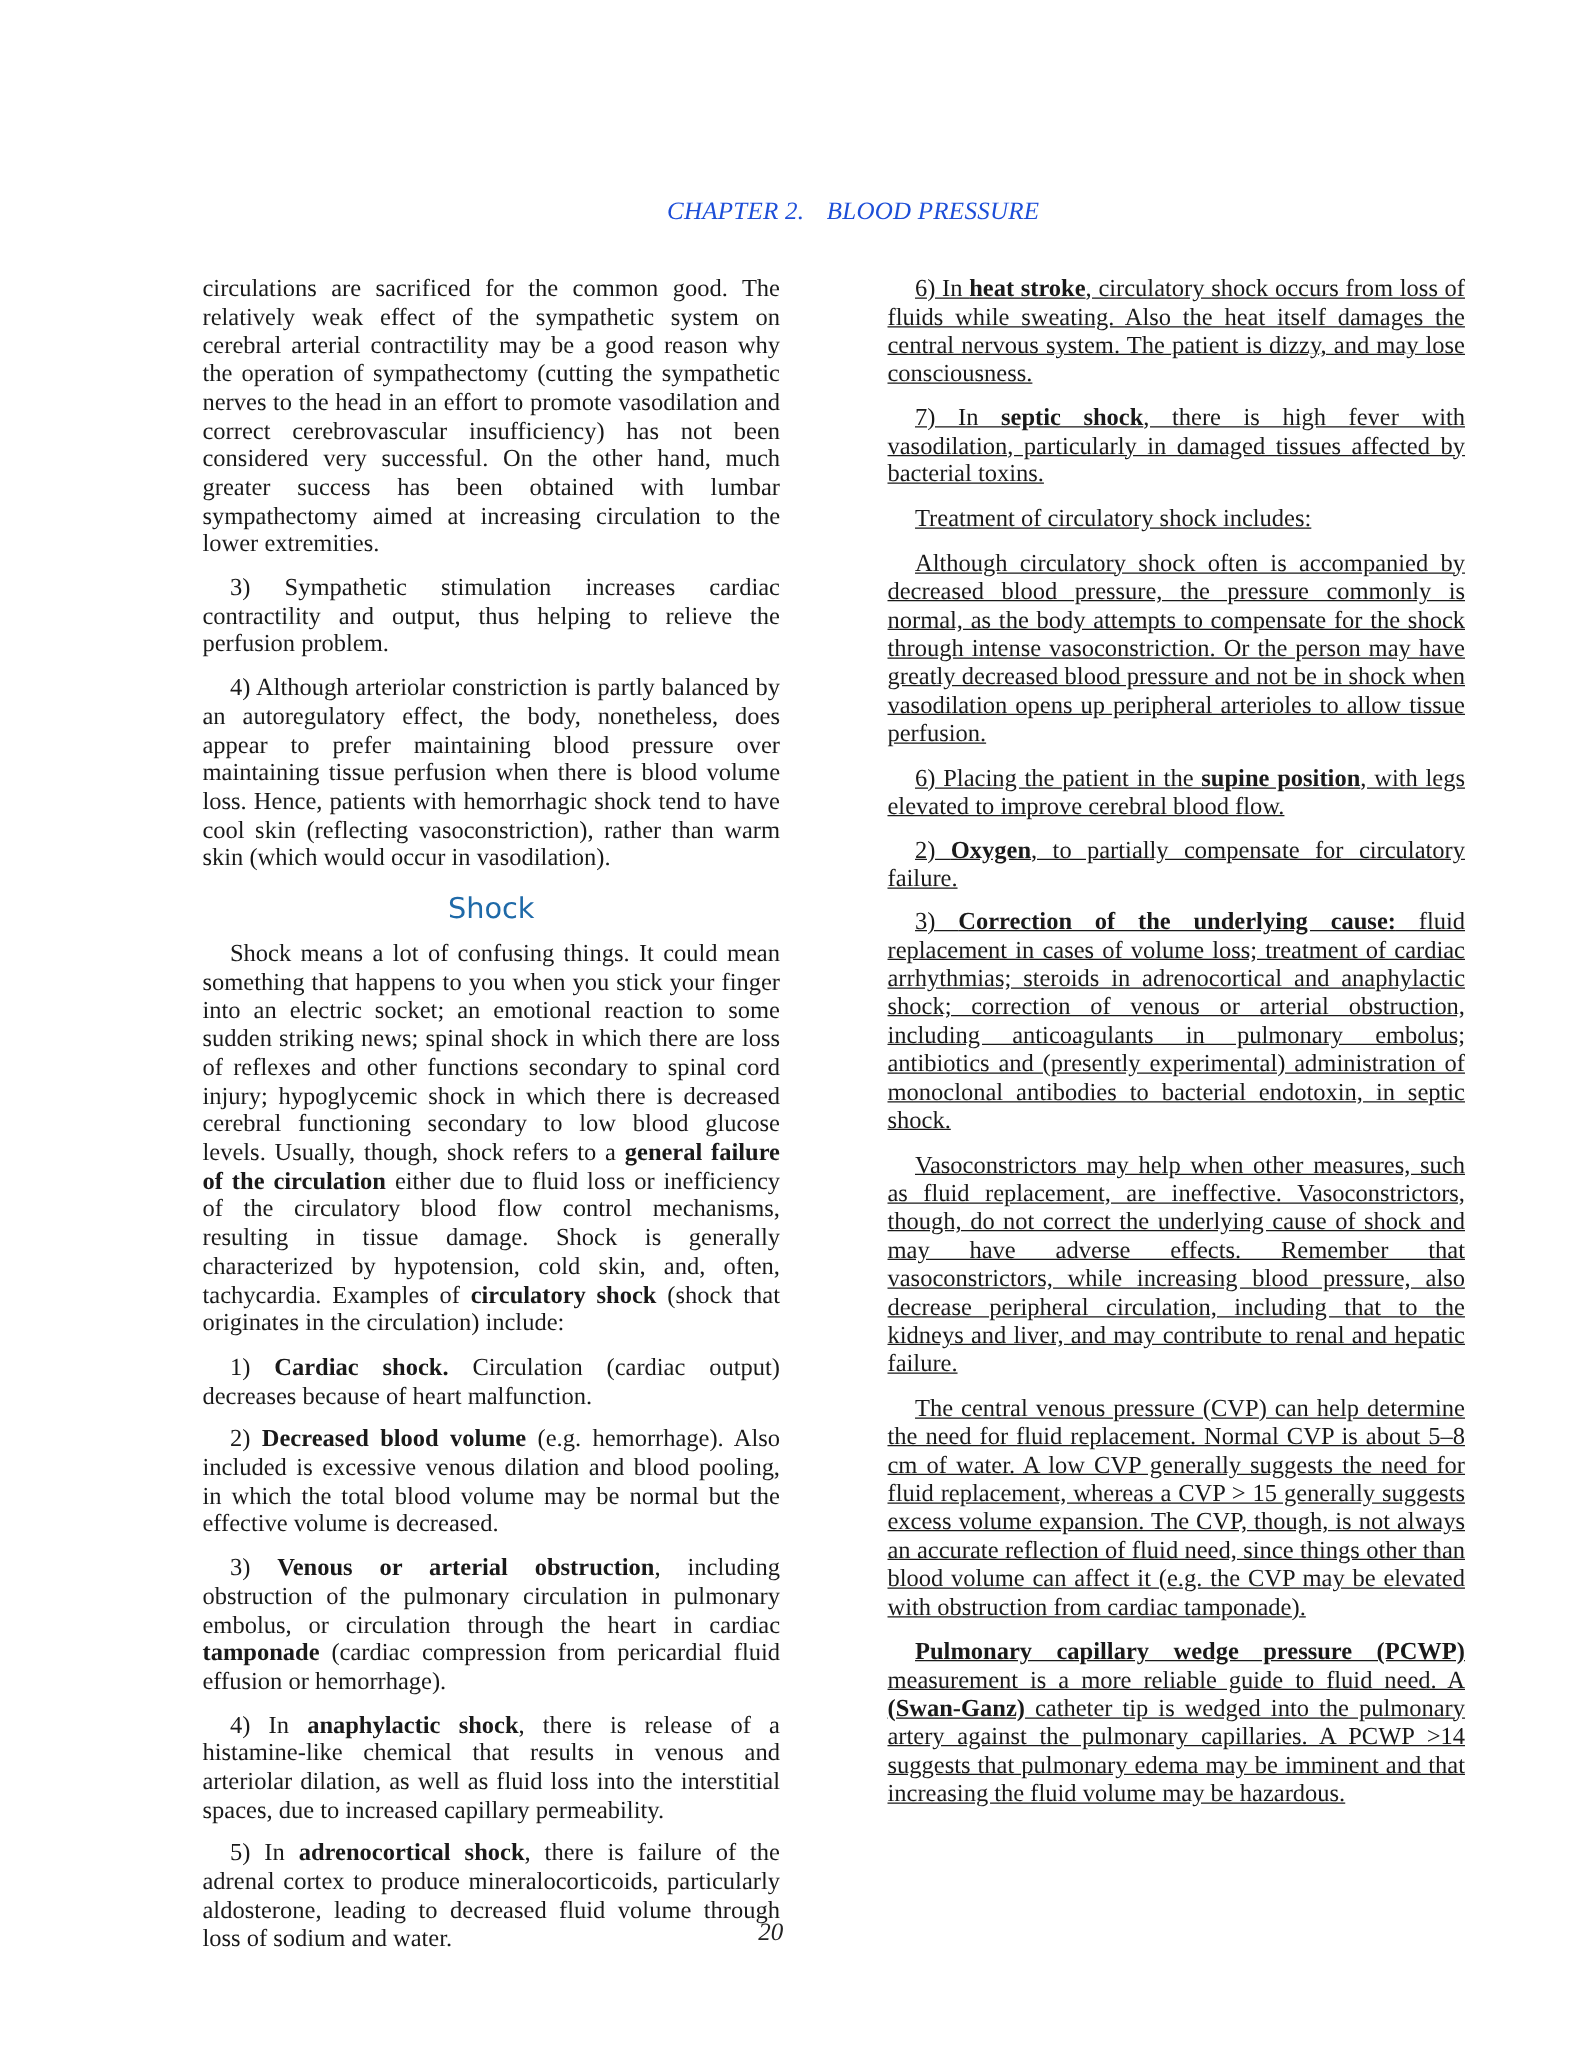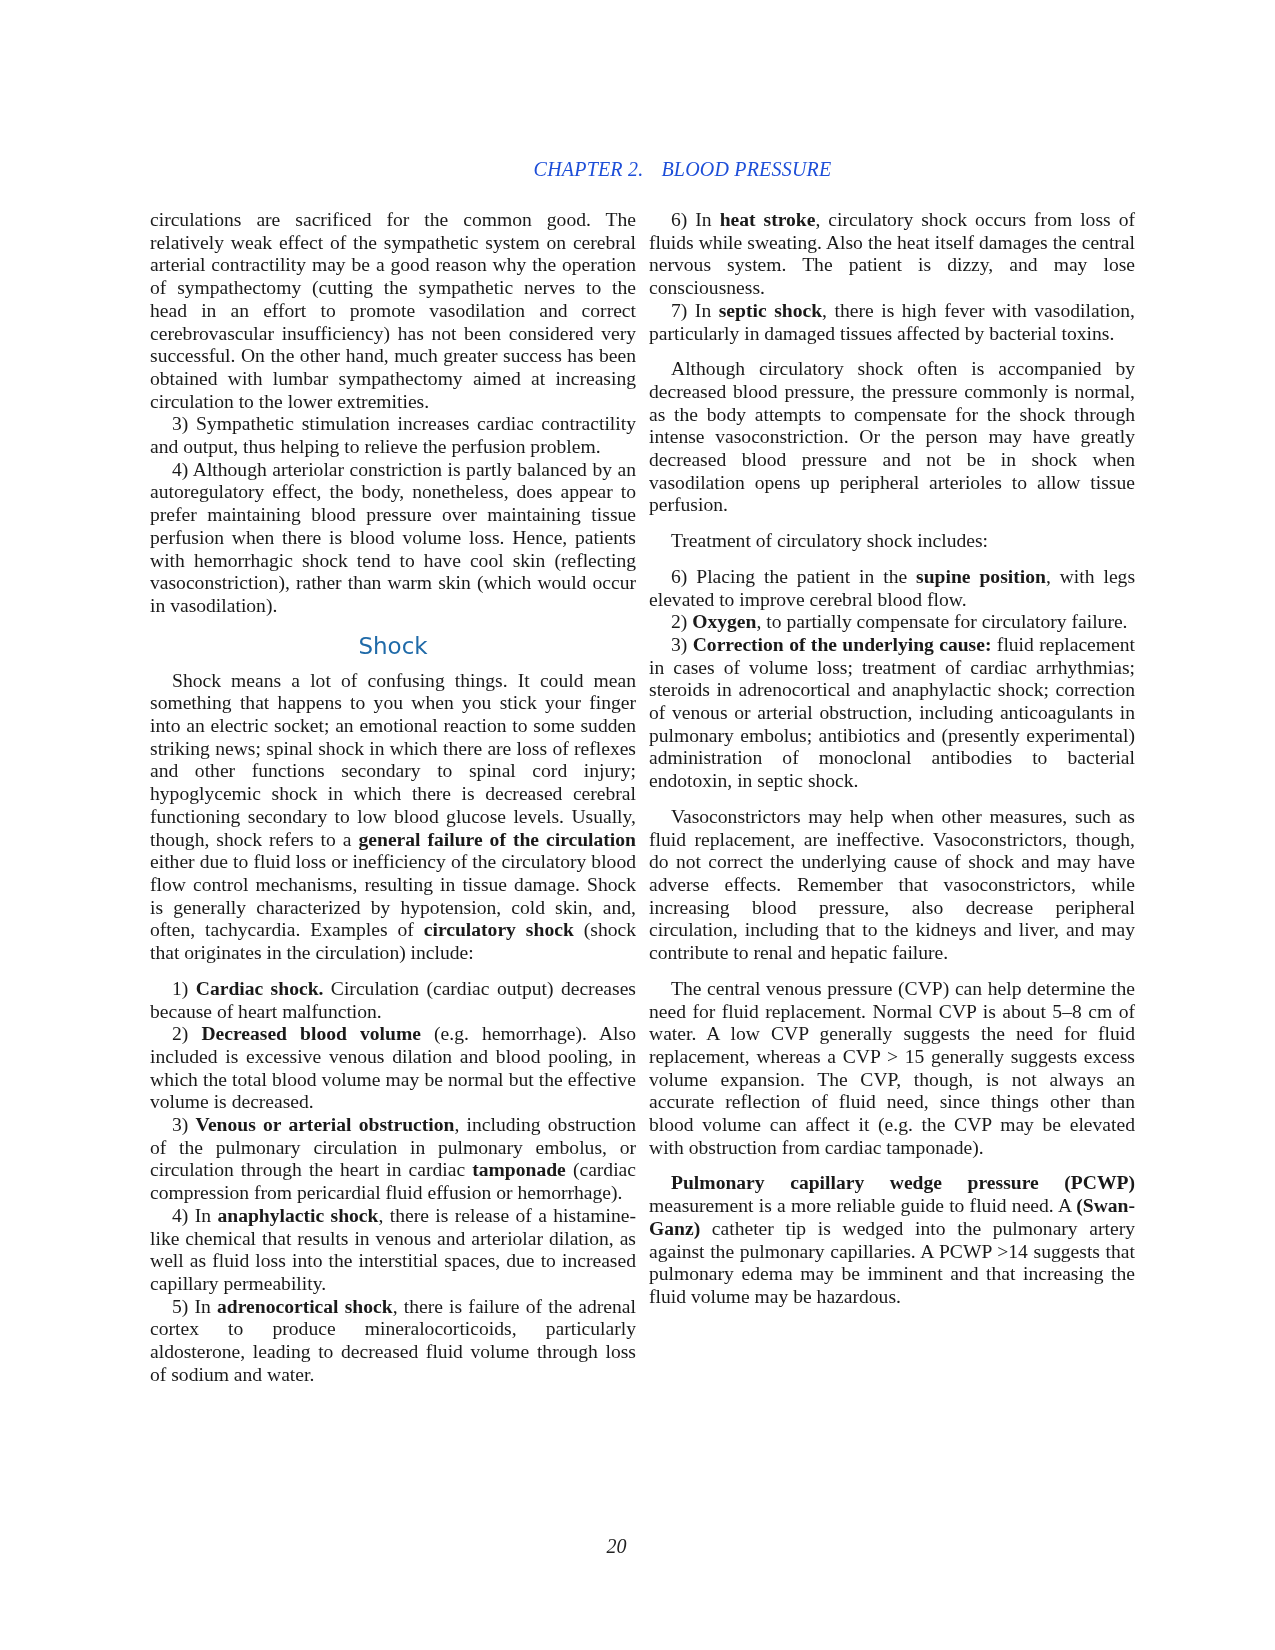--- a/index.html
+++ b/index.html
@@ -6,22 +6,22 @@
   body { width: 1275px; height: 1650px; position: relative; overflow: hidden;
          font-family: "DejaVu Serif", "Liberation Serif", serif; color: #1a1a1a; }
   .header { position: absolute; top: 158px; left: 16px; width: 1275px; text-align: center;
             font-family: "Liberation Serif", serif; font-style: italic; font-size: 20px;
             letter-spacing: 0.2px; color: #1d4ed8; padding-left: 29px; }
   .header .sep { display: inline-block; width: 18px; }
   .col { position: absolute; top: 209px; width: 486px;
          font-family: "Liberation Serif", serif; font-size: 19.6px; line-height: 22.7px;
          text-align: justify; hyphens: manual; }
   .col.left { left: 150px; }
-  .col.right { left: 649px; }
-  .col p { margin: 0; text-indent: 22px; }
+  .col.right { left: 698px; text-decoration: underline; }
+  .col p { margin: 12px; text-indent: 22px; }
   .col p.gap { margin-top: 13px; }
   .col b { font-weight: bold; }
   .section-heading { text-align: center; font-family: "DejaVu Sans", sans-serif;
                      font-weight: normal; font-size: 23px; color: #1f6aa8;
                      margin: 14px 0 10px 0; line-height: 28px; text-indent: 0; }
   .page-number { position: absolute; top: 1535px; left: 0; width: 1233px; text-align: center;
                  font-family: "Liberation Serif", serif; font-style: italic; font-size: 20px; color: #222; }
 </style>
 </head>
 <body>
@@ -43,22 +43,22 @@
   <p><span>2) </span><b>Decreased blood volume</b><span> (e.g. hemorrhage). Also included is excessive venous dilation and blood pooling, in which the total blood volume may be normal but the effective volume is decreased.</span></p>
   <p><span>3) </span><b>Venous or arterial obstruction</b><span>, including obstruction of the pulmonary circulation in pulmonary embolus, or circulation through the heart in cardiac </span><b>tamponade</b><span> (cardiac compression from pericardial fluid effusion or hemorrhage).</span></p>
   <p><span>4) In </span><b>anaphylactic shock</b><span>, there is release of a histamine-like chemical that results in venous and arteriolar dilation, as well as fluid loss into the interstitial spaces, due to increased capillary permeability.</span></p>
   <p><span>5) In </span><b>adrenocortical shock</b><span>, there is failure of the adrenal cortex to produce mineralocorticoids, particularly aldosterone, leading to decreased fluid volume through loss of sodium and water.</span></p>
 </div>
 
 <div class="col right">
   <p><span>6) In </span><b>heat stroke</b><span>, circulatory shock occurs from loss of fluids while sweating. Also the heat itself damages the central nervous system. The patient is dizzy, and may lose consciousness.</span></p>
   <p><span>7) In </span><b>septic shock</b><span>, there is high fever with vasodilation, particularly in damaged tissues affected by bacterial toxins.</span></p>
 
+  <p class="gap">Treatment of circulatory shock includes:</p>
   <p class="gap">Although circulatory shock often is accompanied by decreased blood pressure, the pressure commonly is normal, as the body attempts to compensate for the shock through intense vasoconstriction. Or the person may have greatly decreased blood pressure and not be in shock when vasodilation opens up peripheral arterioles to allow tissue perfusion.</p>
-  <p class="gap">Treatment of circulatory shock includes:</p>
 
   <p class="gap"><span>6) Placing the patient in the </span><b>supine position</b><span>, with legs elevated to improve cerebral blood flow.</span></p>
   <p><span>2) </span><b>Oxygen</b><span>, to partially compensate for circulatory failure.</span></p>
   <p><span>3) </span><b>Correction of the underlying cause:</b><span> fluid replacement in cases of volume loss; treatment of cardiac arrhythmias; steroids in adrenocortical and anaphylactic shock; correction of venous or arterial obstruction, including anticoagulants in pulmonary embolus; antibiotics and (presently experimental) administration of monoclonal antibodies to bacterial endotoxin, in septic shock.</span></p>
 
   <p class="gap">Vasoconstrictors may help when other measures, such as fluid replacement, are ineffective. Vasoconstrictors, though, do not correct the underlying cause of shock and may have adverse effects. Remember that vasoconstrictors, while increasing blood pressure, also decrease peripheral circulation, including that to the kidneys and liver, and may contribute to renal and hepatic failure.</p>
   <p class="gap">The central venous pressure (CVP) can help determine the need for fluid replacement. Normal CVP is about 5–8 cm of water. A low CVP generally suggests the need for fluid replacement, whereas a CVP &gt; 15 generally suggests excess volume expansion. The CVP, though, is not always an accurate reflection of fluid need, since things other than blood volume can affect it (e.g. the CVP may be elevated with obstruction from cardiac tamponade).</p>
 
   <p class="gap"><b>Pulmonary capillary wedge pressure (PCWP)</b><span> measurement is a more reliable guide to fluid need. A </span><b>(Swan-Ganz)</b><span> catheter tip is wedged into the pulmonary artery against the pulmonary capillaries. A PCWP &gt;14 suggests that pulmonary edema may be imminent and that increasing the fluid volume may be hazardous.</span></p>
 </div>

